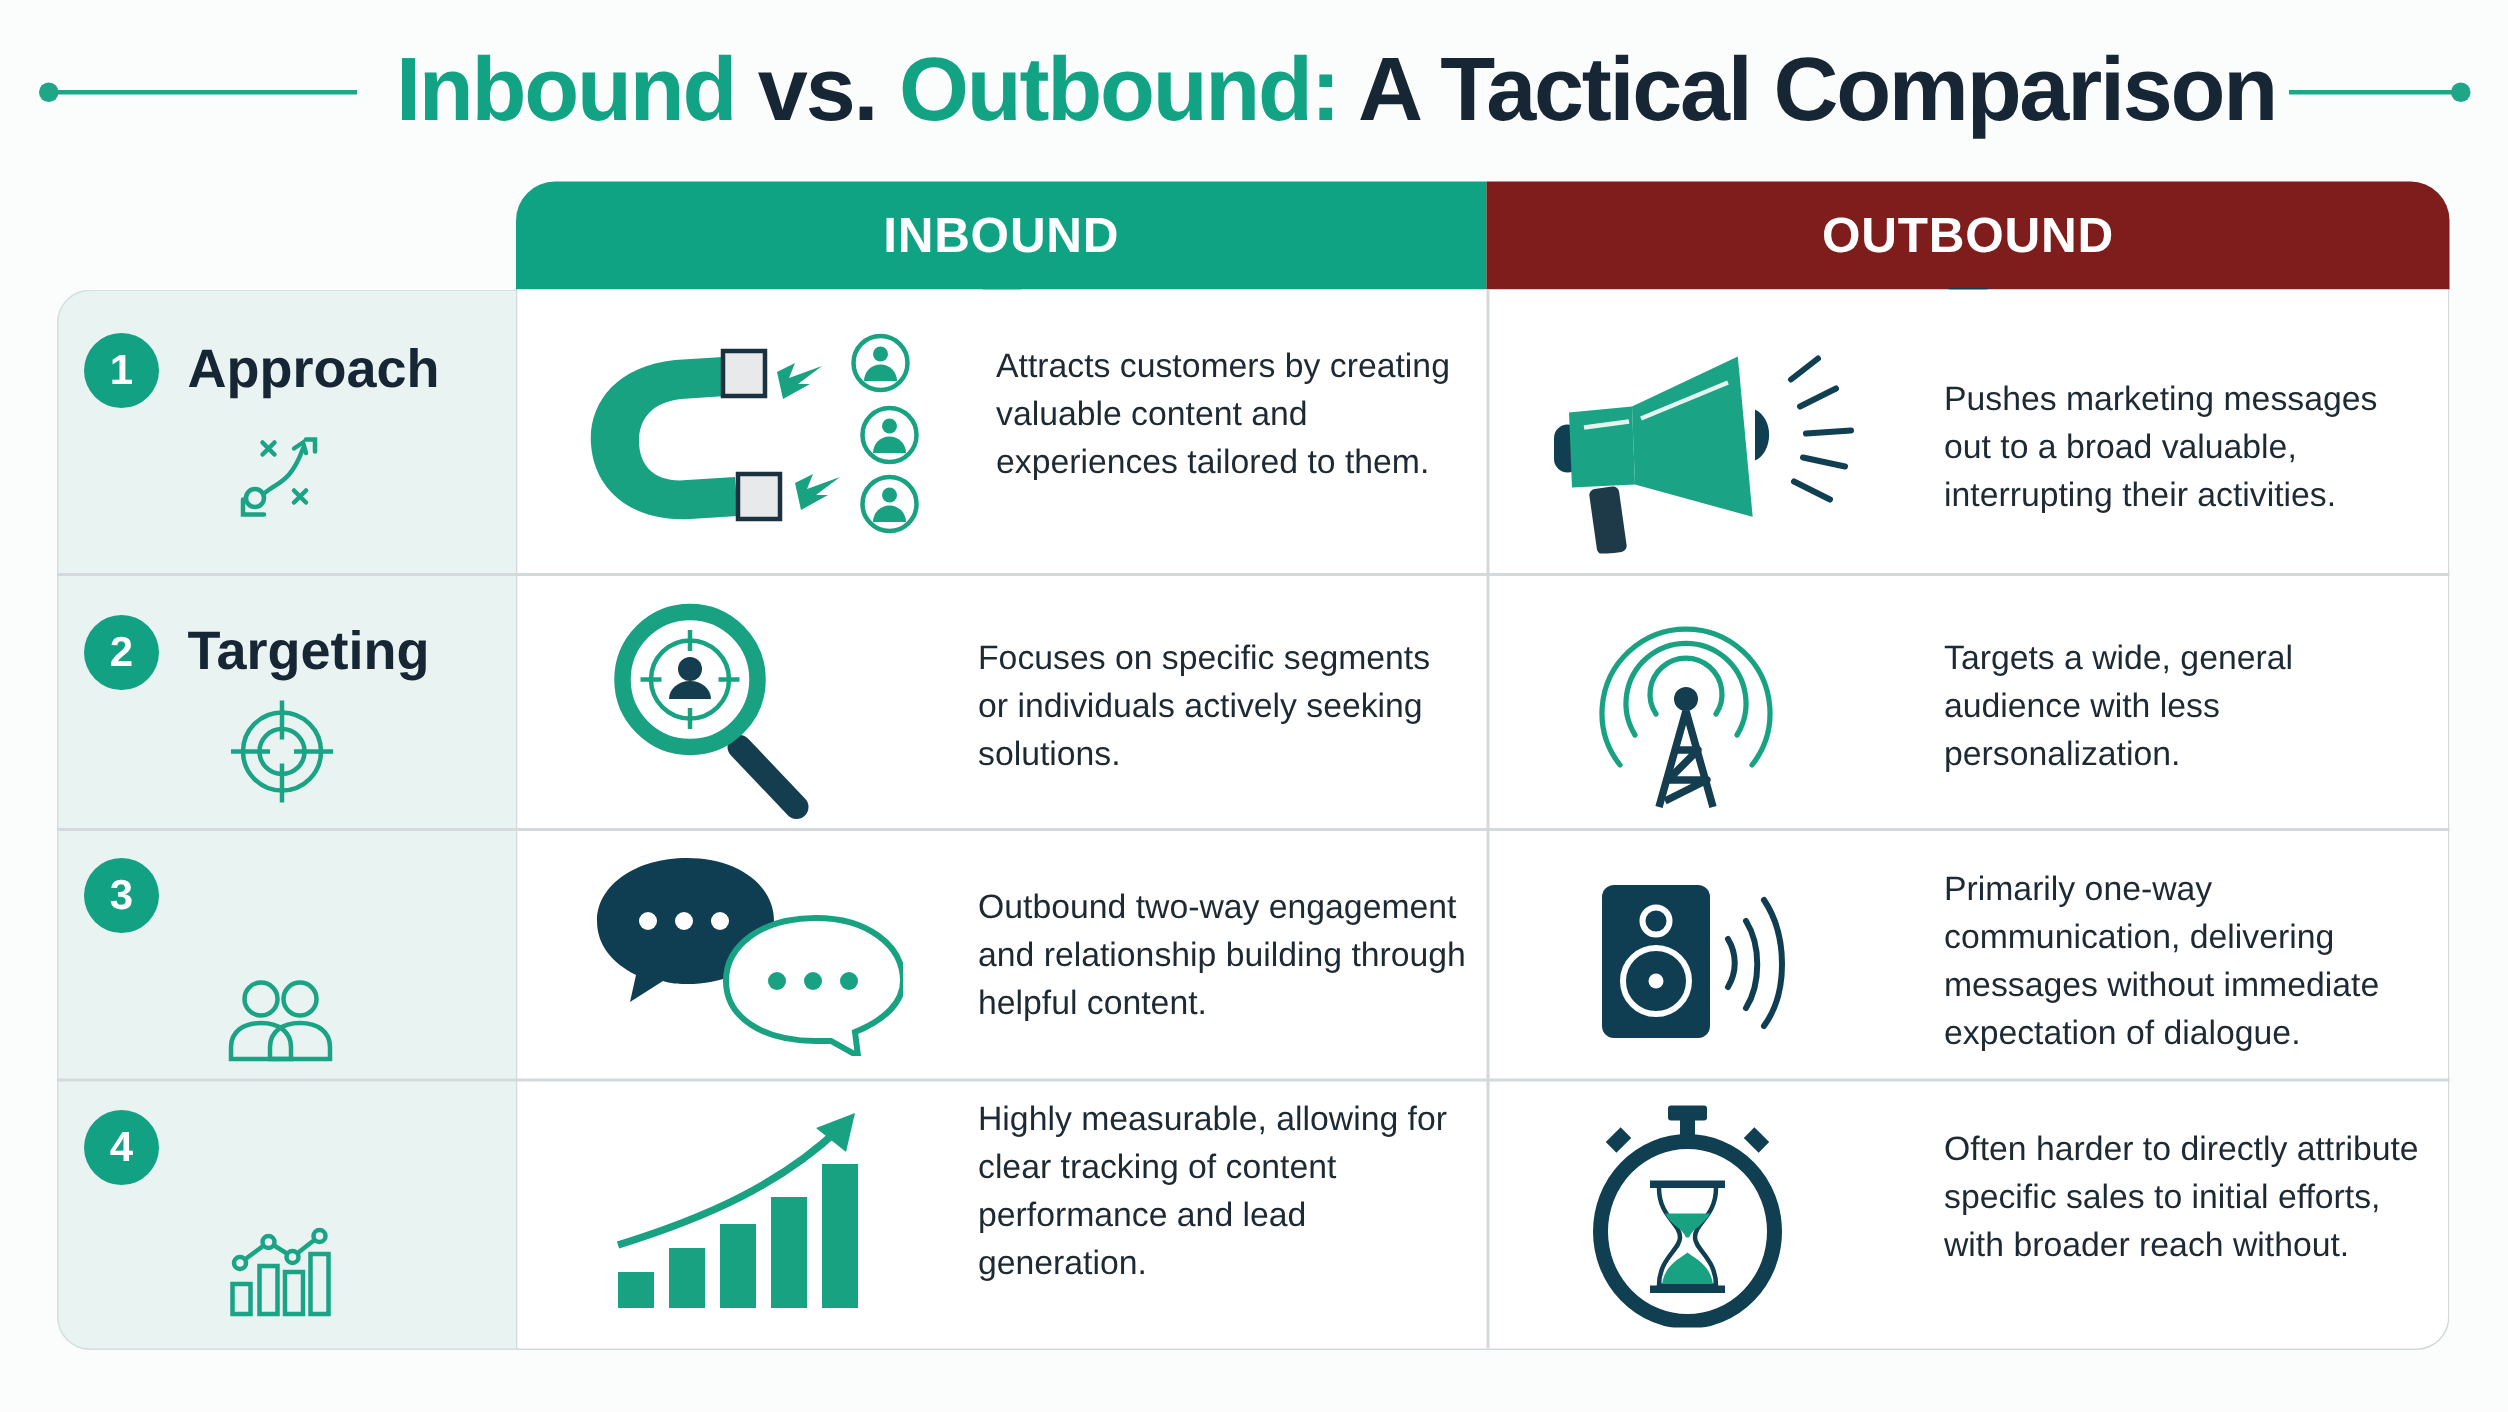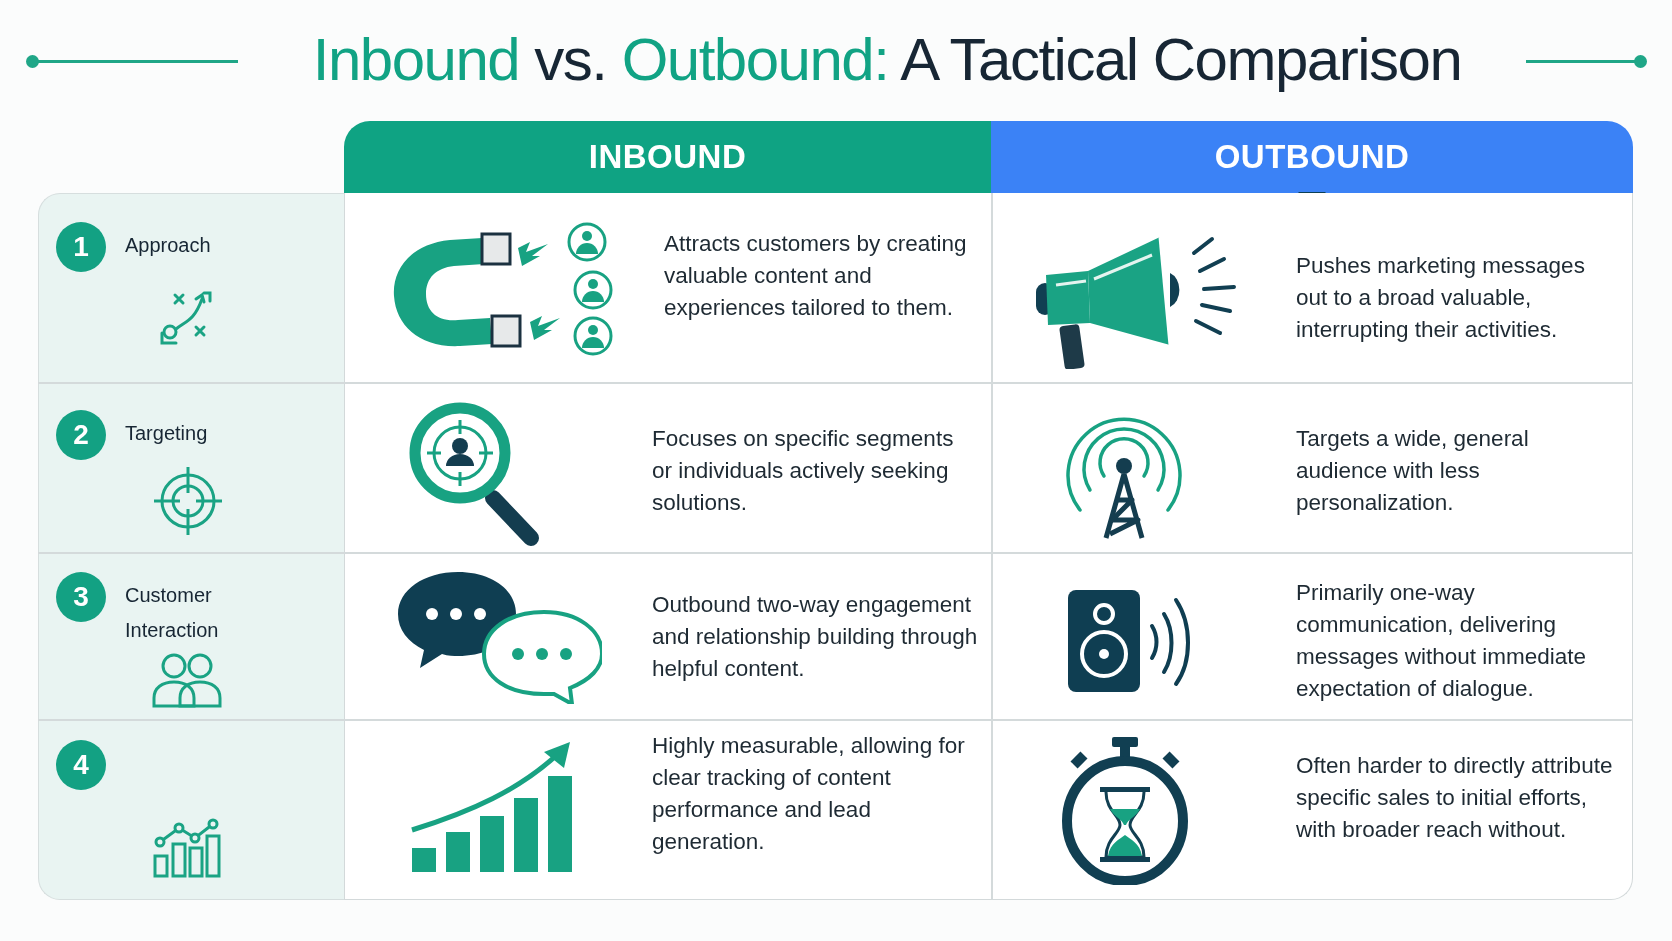--- a/index.html
+++ b/index.html
@@ -6,40 +6,40 @@
   html, body { width: 1672px; height: 941px; background: #fbfcfc; overflow: hidden; }
   body { position: relative; font-family: "Liberation Sans", "DejaVu Sans", sans-serif; color: #1b2733; }
 
   .title-wrap { position: absolute; left: 0; top: 22px; width: 1672px; height: 76px; }
   .title-line { position: absolute; top: 38px; height: 3px; background: #1fa687; }
   .title-line.left { left: 32px; width: 206px; }
   .title-line.right { left: 1526px; width: 113px; }
   .title-dot { position: absolute; top: 33px; width: 13px; height: 13px; border-radius: 50%; background: #1fa687; }
   .title-dot.left { left: 26px; }
   .title-dot.right { left: 1634px; }
-  .title { position: absolute; left: 264px; top: 4px; width: 1246px; text-align: center; font-size: 60px; font-weight: 400; letter-spacing: -1.5px; white-space: nowrap; color: #172634; line-height: 68px; }
+  .title { position: absolute; left: 264px; top: 4px; width: 1246px; text-align: center; font-size: 60px; font-weight: 700; letter-spacing: -1.5px; white-space: nowrap; color: #172634; line-height: 68px; }
   .title .accent { color: #11a384; }
 
   .left-panel { position: absolute; left: 38px; top: 193px; width: 306px; height: 707px; background: #e9f4f2; border-radius: 22px 0 0 22px; border: 1px solid #d6dede; border-right: none; }
 
   .col-header { position: absolute; top: 121px; height: 72px; display: flex; align-items: center; justify-content: center; color: #ffffff; font-size: 33px; font-weight: 700; letter-spacing: 0.5px; }
   .col-header.inbound { left: 344px; width: 647px; background: #0fa383; border-radius: 26px 0 0 0; }
-  .col-header.outbound { left: 991px; width: 642px; background: #3b82f6; border-radius: 0 26px 0 0; }
+  .col-header.outbound { left: 991px; width: 642px; background: #7f1d1d; border-radius: 0 26px 0 0; }
   .col-header .notch { position: absolute; bottom: -13px; left: 50%; margin-left: -14px; width: 0; height: 0; border-left: 14px solid transparent; border-right: 14px solid transparent; border-top: 14px solid; }
   .col-header.inbound .notch { border-top-color: #0fa383; }
   .col-header.outbound .notch { border-top-color: #0c3f55; }
 
   .grid { position: absolute; left: 344px; top: 193px; width: 1289px; height: 707px; background: #ffffff; border: 1.5px solid #d3d9da; border-top: none; border-radius: 0 0 22px 0; }
   .vdiv { position: absolute; left: 646px; top: 0; width: 2px; height: 706px; background: #d4dadb; }
 
   .row-line { position: absolute; left: 38px; height: 2px; background: #d4dadb; width: 1595px; }
 
   .row-label { position: absolute; left: 56px; display: flex; align-items: flex-start; }
   .num { width: 50px; height: 50px; border-radius: 50%; background: #13a183; color: #fff; font-size: 28px; font-weight: 700; display: flex; align-items: center; justify-content: center; flex-shrink: 0; }
-  .label-text { margin-left: 19px; font-size: 20px; font-weight: 400; color: #172634; line-height: 35px; margin-top: 6px; }
+  .label-text { margin-left: 19px; font-size: 36px; font-weight: 700; color: #172634; line-height: 35px; margin-top: 6px; text-align: right; }
   .label-icon { position: absolute; }
 
   .cell-text { position: absolute; font-size: 22.5px; line-height: 32px; color: #1e2a33; }
   .cell-icon { position: absolute; }
 </style>
 </head>
 <body>
 
 <div class="title-wrap">
   <div class="title-line left"></div>
@@ -151,21 +151,20 @@
   <circle cx="66" cy="66" r="8" fill="#143d4f"></circle>
   <g fill="none" stroke="#143d4f" stroke-width="5" stroke-linejoin="round">
     <path d="M66 74 L48 138 M66 74 L84 138"></path>
     <path d="M58 100 L74 100 L54 120 L80 120 L52 134"></path>
   </g>
 </svg>
 <div class="cell-text" style="left:1296px;top:423px;width:320px">Targets a wide, general audience with less personalization.</div>
 
 <div class="row-label" style="top:572px">
   <div class="num">3</div>
-  <div class="label-text" style="width:170px">Customer Interaction</div>
 </div>
 <svg class="label-icon" style="left:152px;top:652px" width="70" height="56" viewBox="0 0 70 56">
   <g fill="none" stroke="#1aa384" stroke-width="3">
     <circle cx="22" cy="14" r="11"></circle>
       <circle cx="48" cy="14" r="11"></circle>
     <path d="M2 54 V46 C 2 36, 10 30, 22 30 C 34 30, 42 36, 42 46 V54 Z"></path>
     <path d="M28 54 V46 C 28 36, 36 30, 48 30 C 60 30, 68 36, 68 46 V54 Z"></path>
   </g>
 </svg>
 <svg class="cell-icon" style="left:396px;top:568px" width="206" height="136" viewBox="0 0 206 136">

